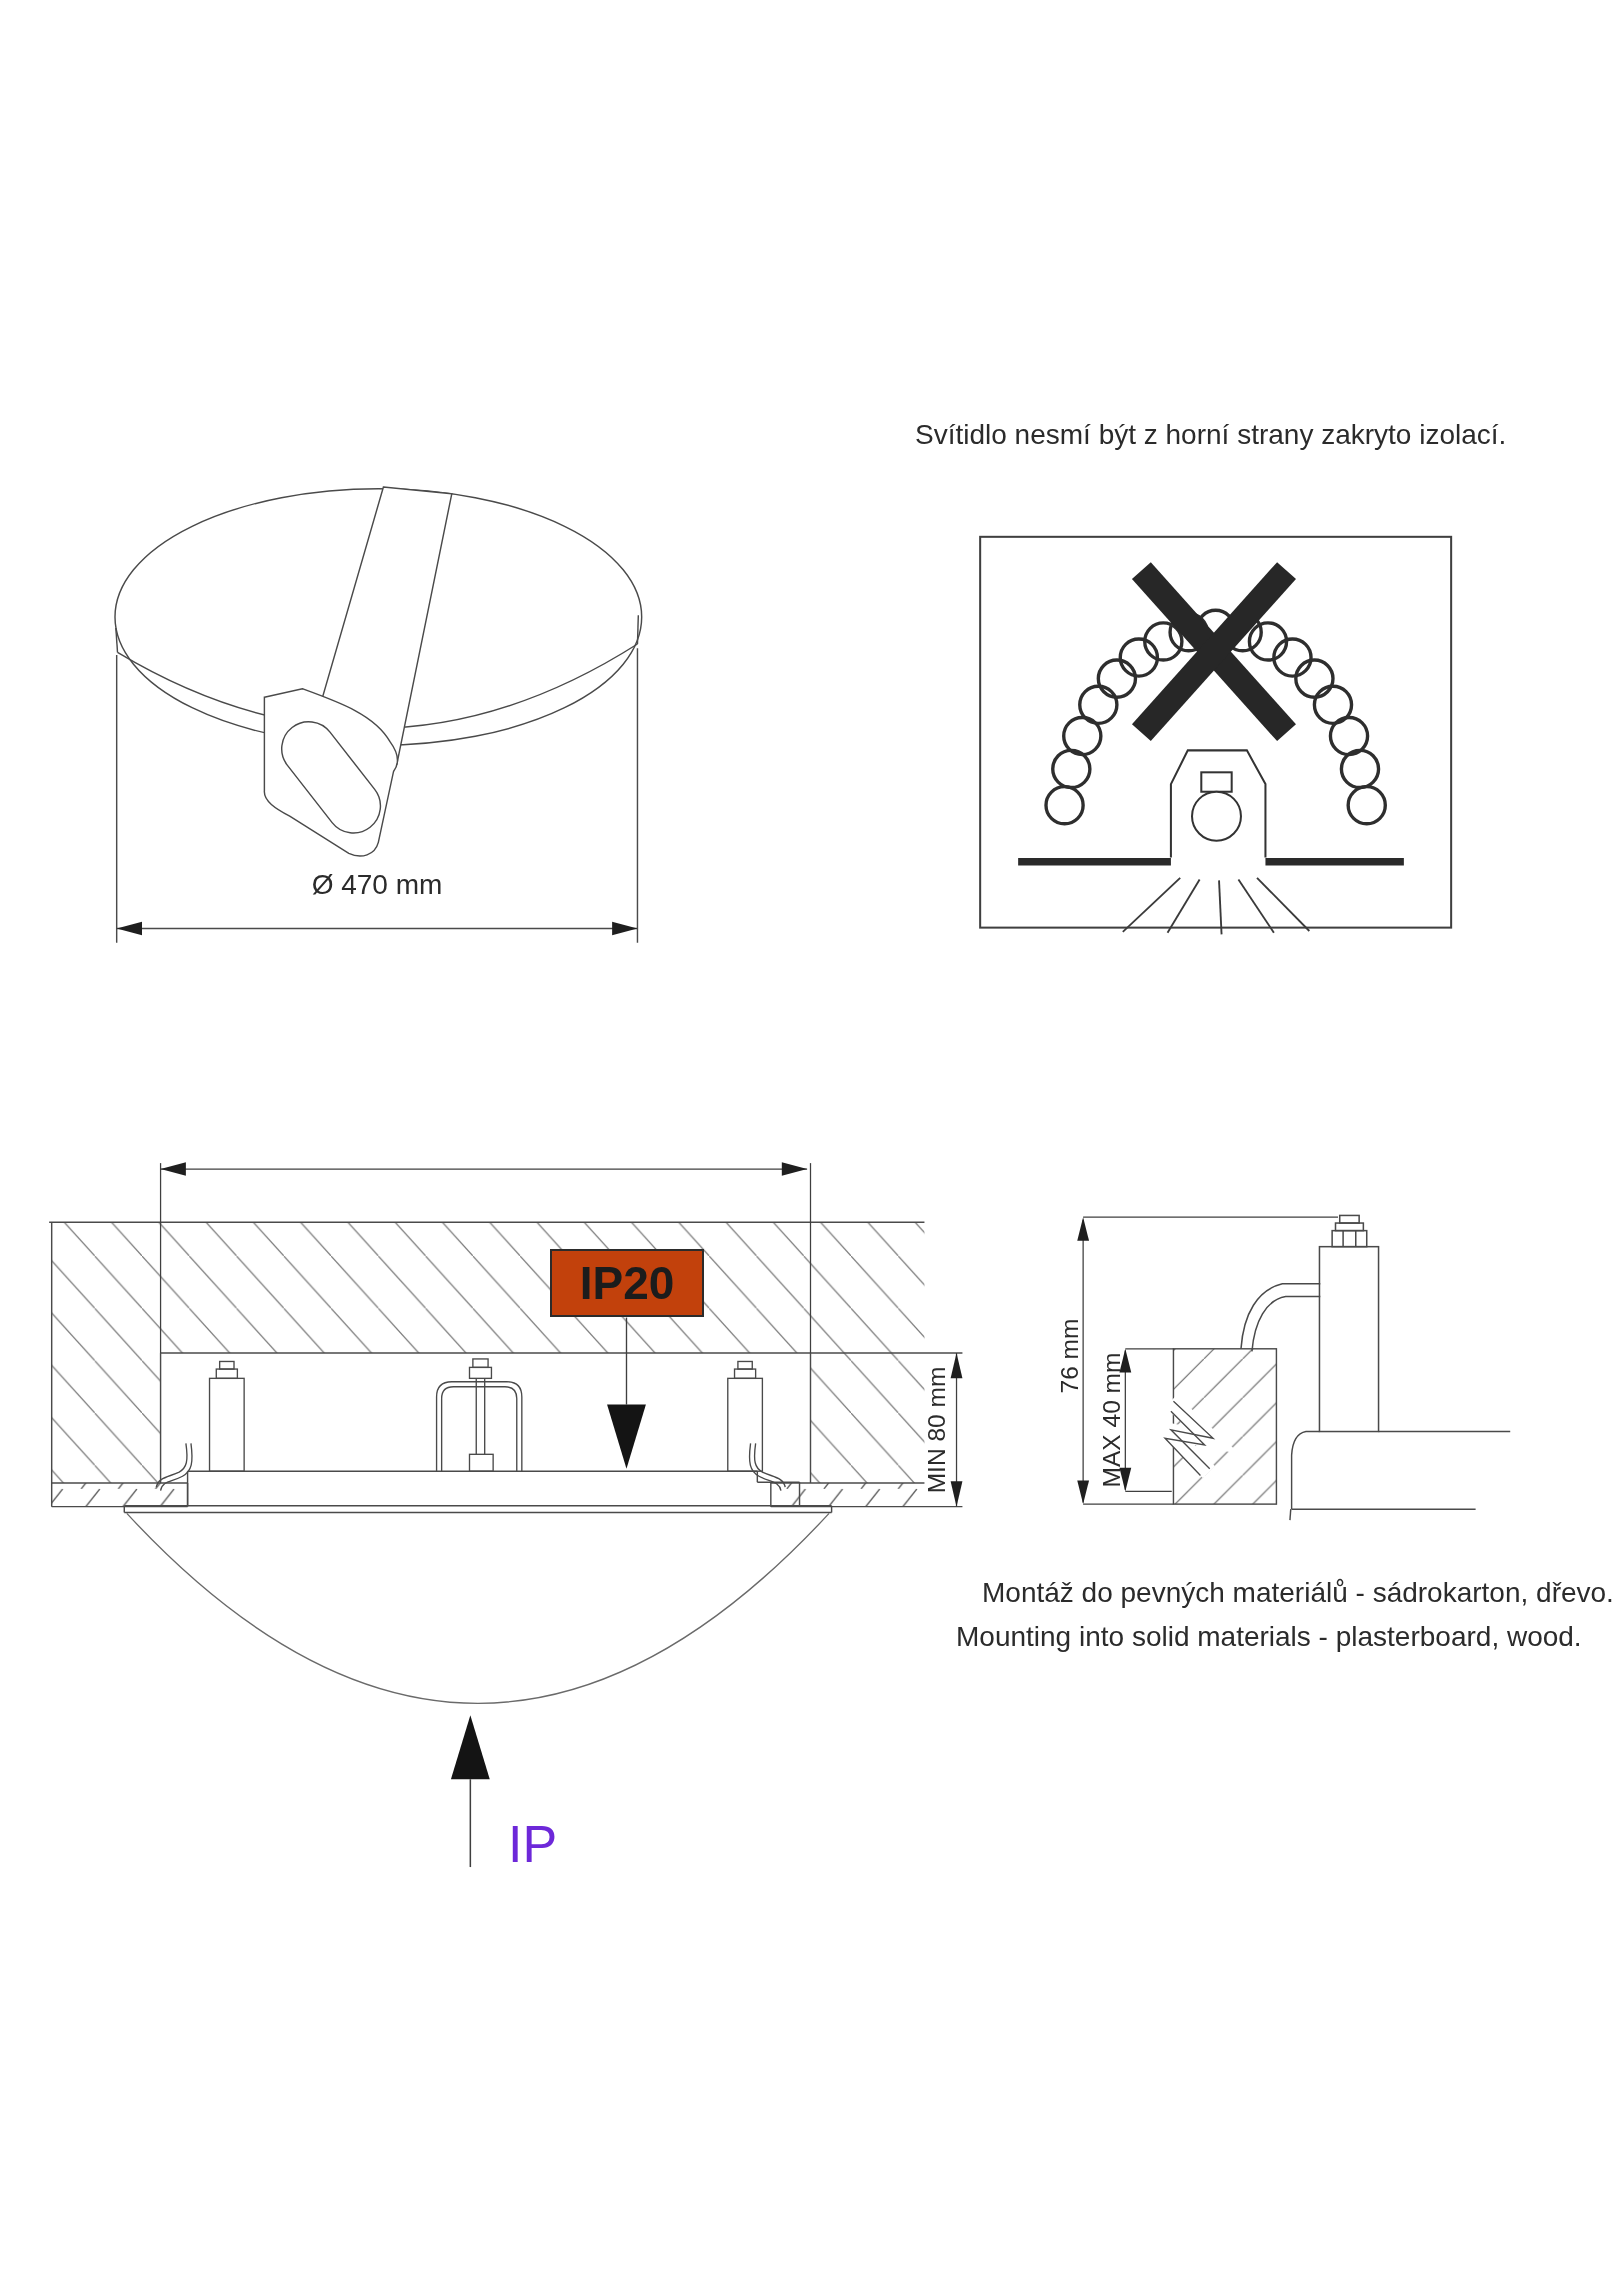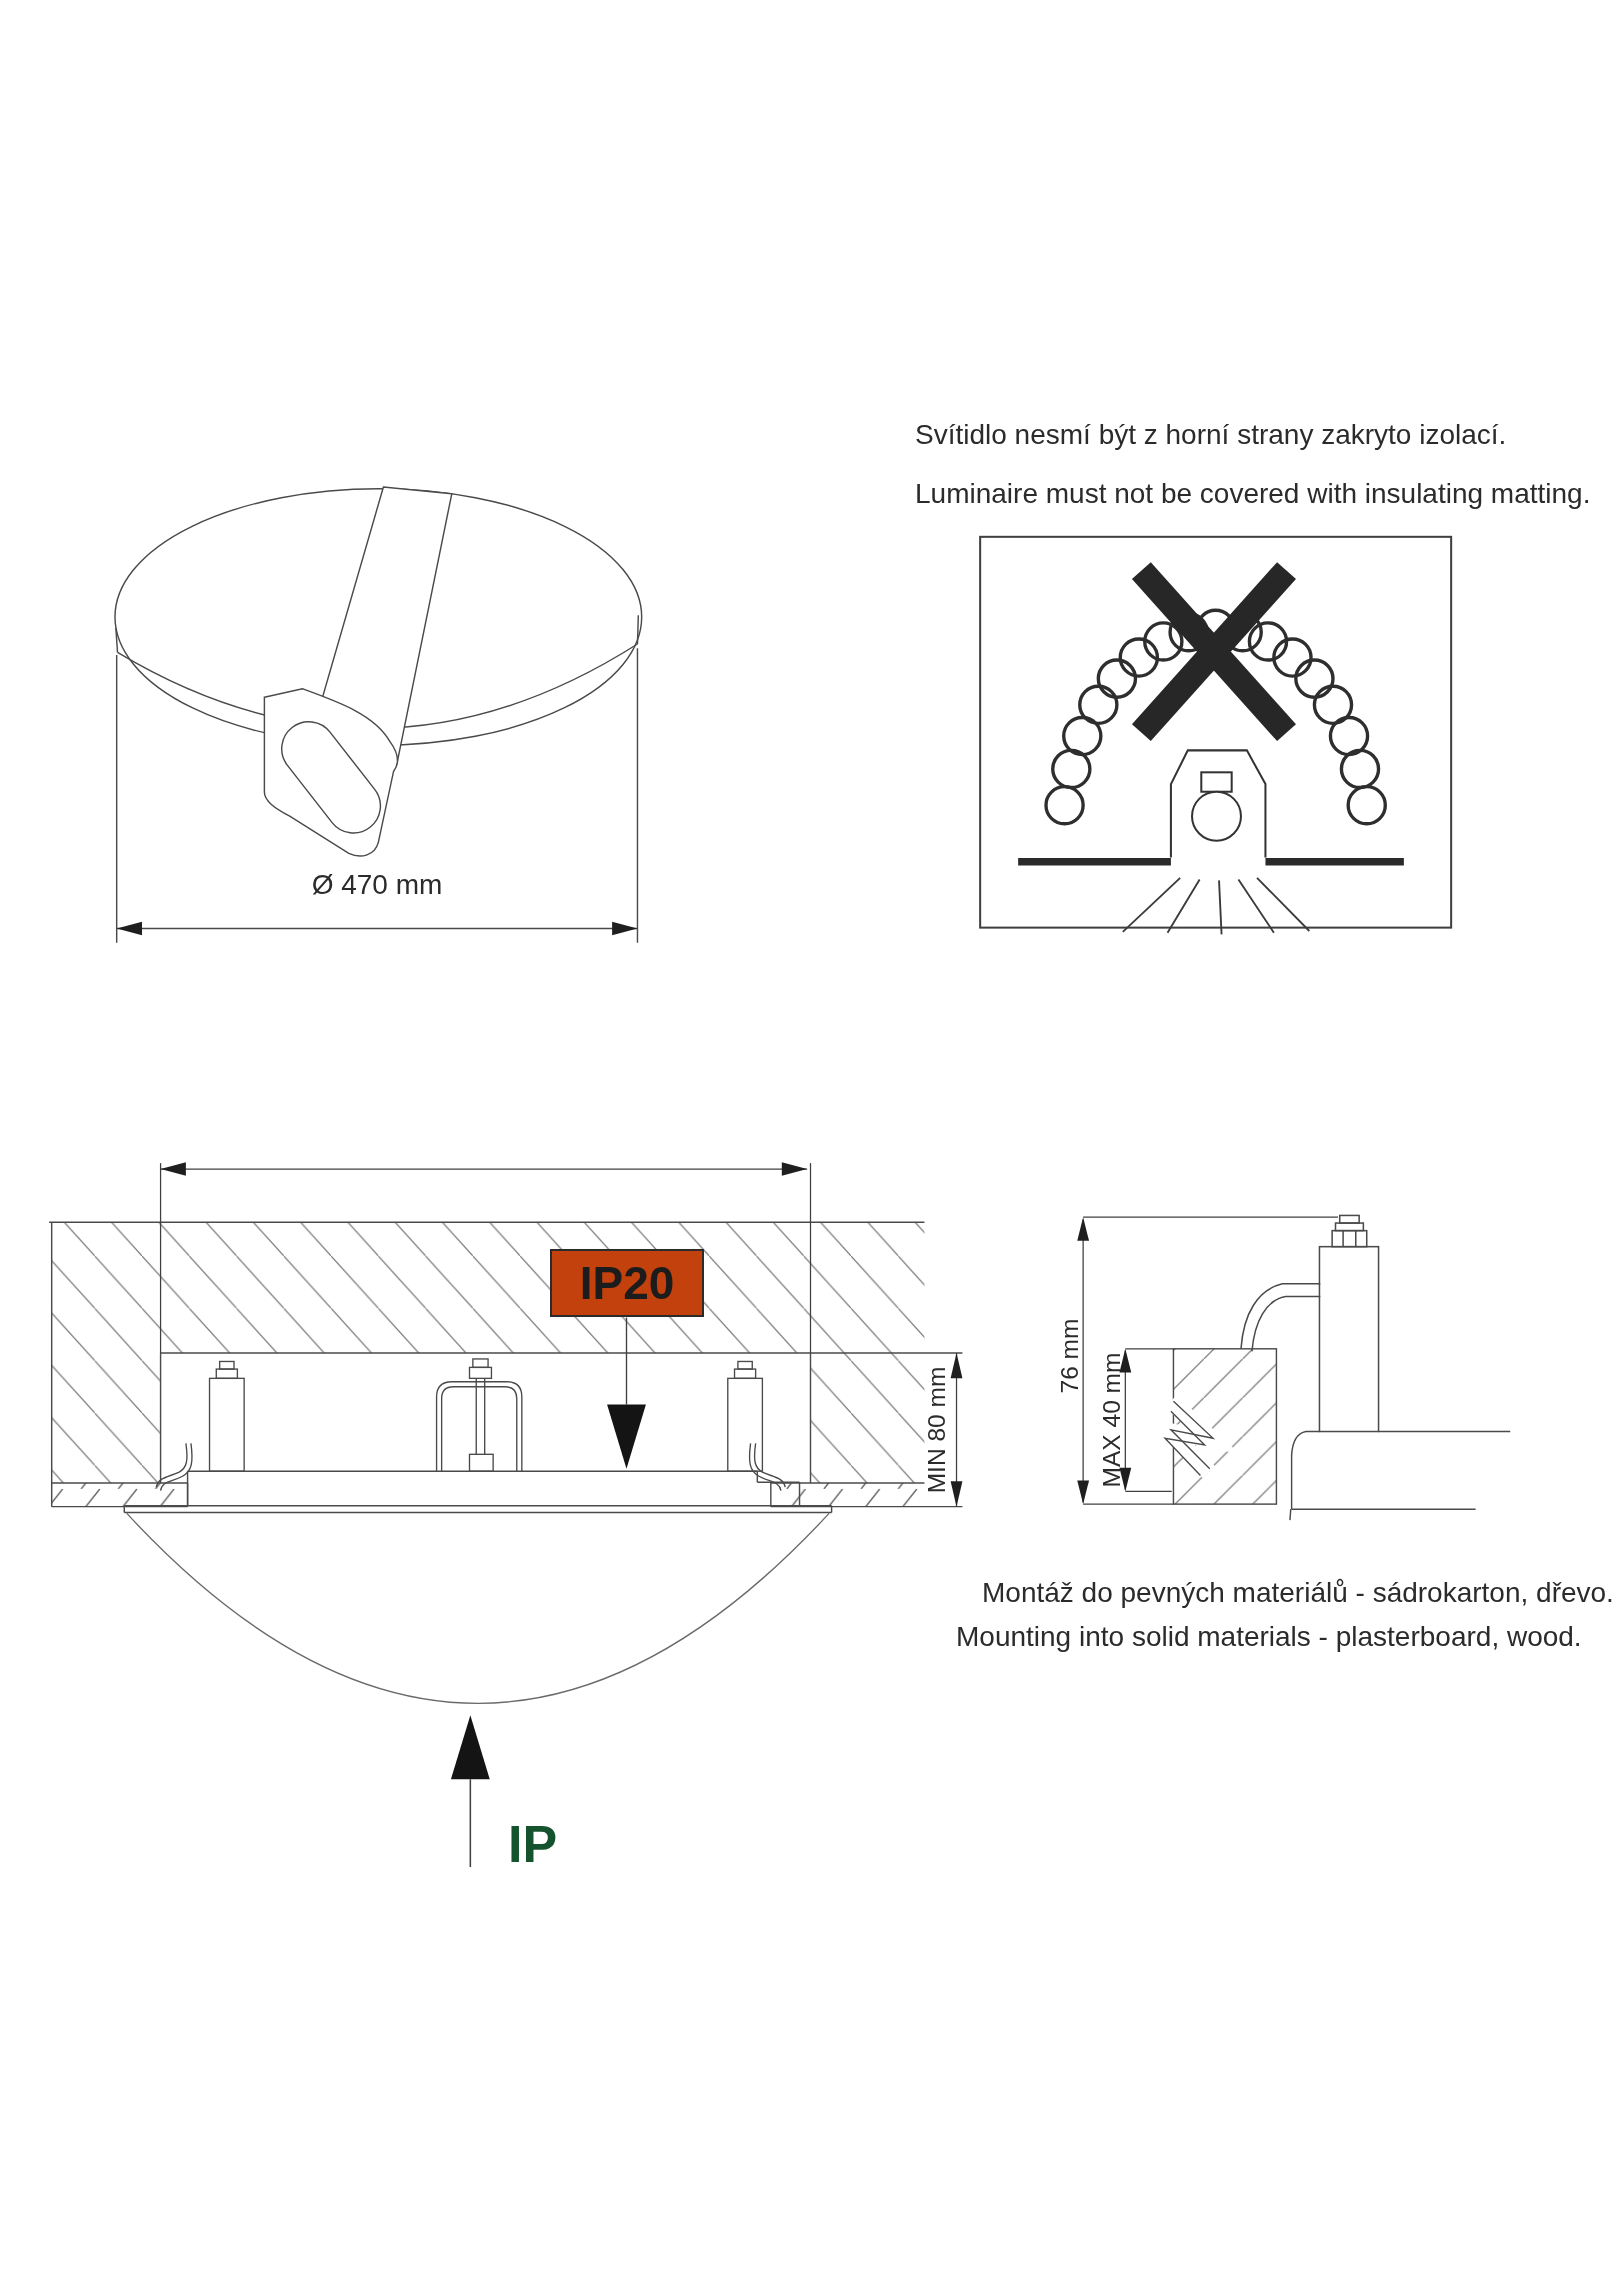--- a/index.html
+++ b/index.html
@@ -6,21 +6,21 @@
   #page{position:relative;width:1621px;height:2295px;background:#ffffff;overflow:hidden;
         font-family:"Liberation Sans",sans-serif;padding-left:20px;}
   #artwork{position:absolute;left:0;top:0;}
   .txt{position:absolute;color:#2b2b2b;white-space:nowrap;line-height:1.15;
        font-family:"Liberation Sans",sans-serif;}
   .body-txt{font-size:28px;}
   .small-txt{font-size:24.5px;}
   .ctr{transform:translateX(-50%);}
   .vert{transform:translate(-50%,-50%) rotate(-90deg);transform-origin:center center;}
   .big-dim{font-size:28px;}
-  .ip-big{font-size:52px;font-weight:bold;color:#14532d;}
+  .ip-big{font-size:52px;font-weight:normal;color:#6d28d9;}
   #ip20-box{position:absolute;left:550px;top:1249px;width:154px;height:68px;
             background:#c2410c;border:2.5px solid #2b2b2b;display:flex;align-items:center;
             justify-content:center;font-size:46px;font-weight:bold;color:#1c1c1c;box-sizing:border-box;}
 </style>
 </head>
 <body>
 
 <div id="page">
 
 <svg id="artwork" width="1621" height="2295" viewBox="0 0 1920 2719">
@@ -208,21 +208,20 @@
       <path d="M1333,1600 L1333,1765"></path>
       <polygon points="1333,1598 1326,1626 1340,1626" fill="#1f1f1f" stroke="none"></polygon>
       <polygon points="1333,1767 1326,1739 1340,1739" fill="#1f1f1f" stroke="none"></polygon>
       <path d="M1333,1598 L1390,1598"></path>
       <path d="M1333,1767 L1388,1767"></path>
     </g>
   </g>
 </svg>
 
 <div class="txt body-txt" style="left:915px;top:419px;">Svítidlo nesmí být z horní strany zakryto izolací.</div>
-<div class="txt body-txt" style="left:915px;top:478px;">Luminaire must not be covered with insulating matting.</div>
 
 <div class="txt big-dim ctr" style="left:377px;top:869px;">Ø 470 mm</div>
 
 
 
 <div id="ip20-box">IP20</div>
 
 <div class="txt small-txt vert" style="left:937px;top:1430px;">MIN 80 mm</div>
 
 <div class="txt small-txt vert" style="left:1070px;top:1356px;">76 mm</div>

